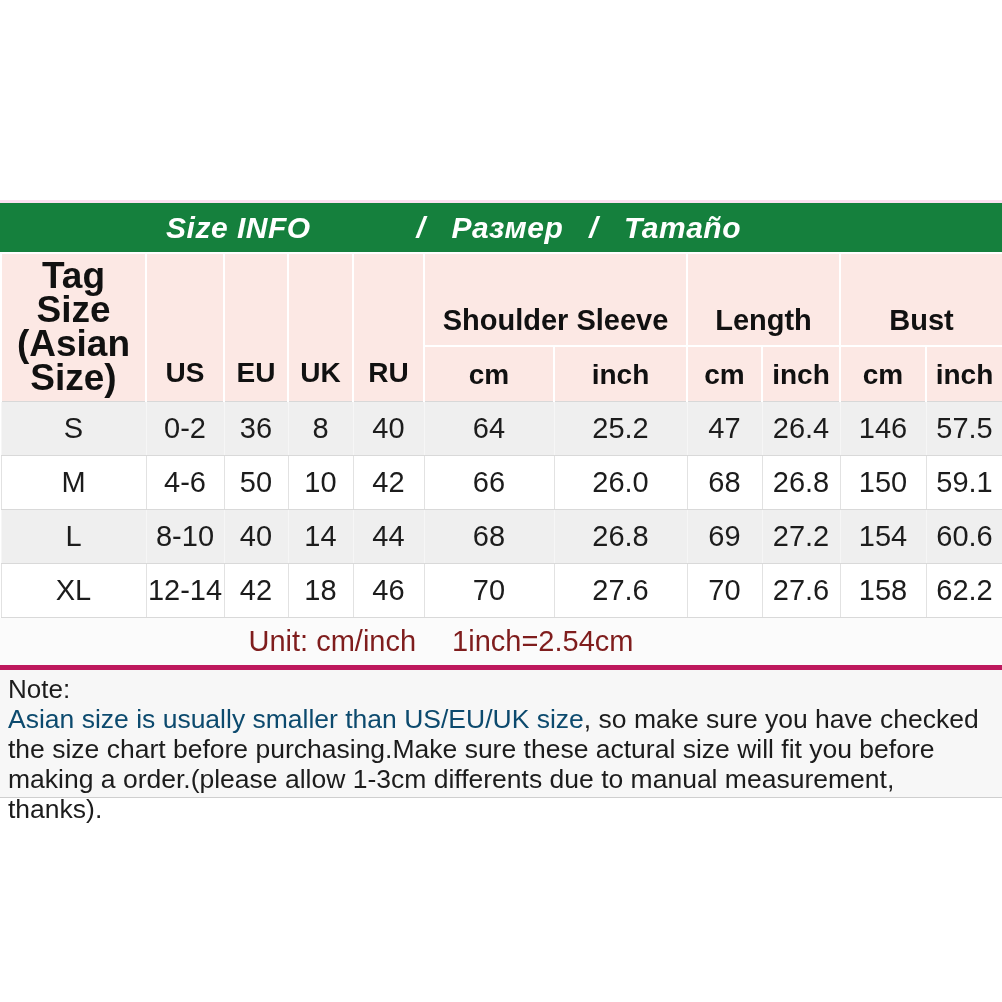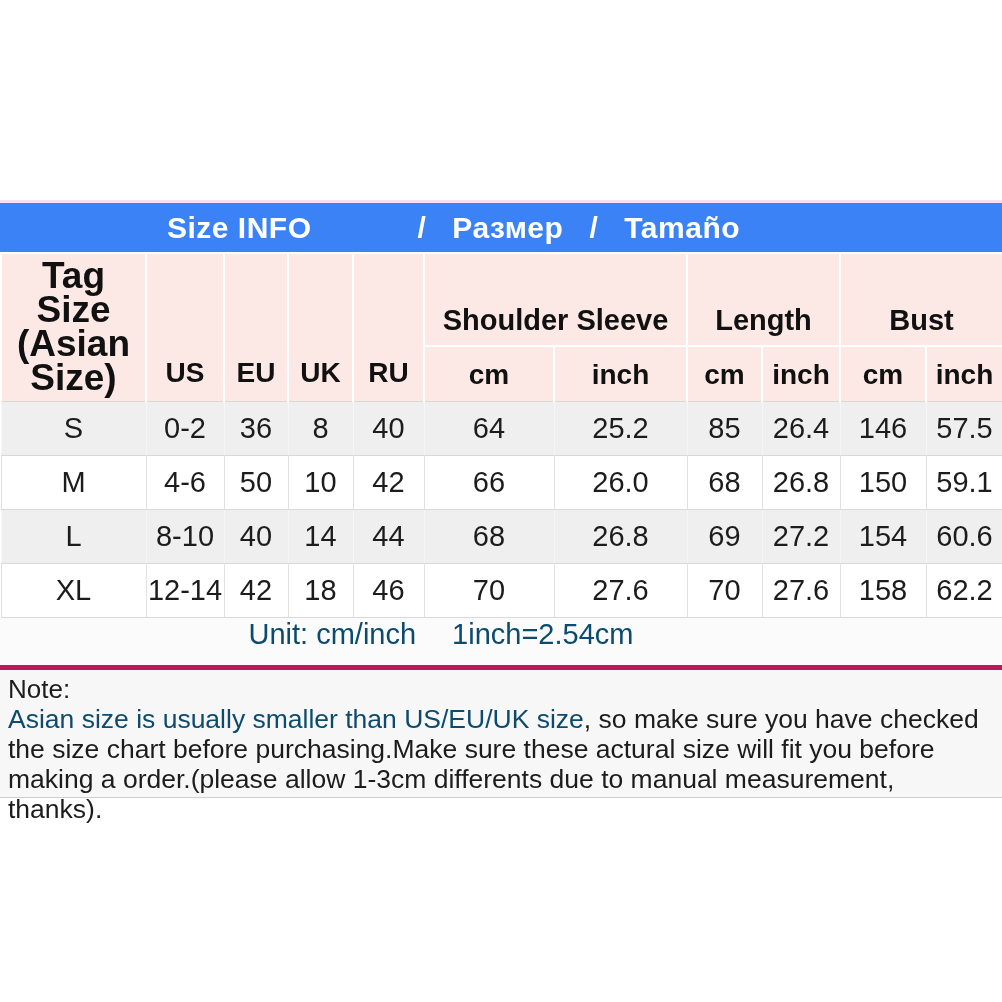--- a/index.html
+++ b/index.html
@@ -10,25 +10,26 @@
     font-family: "Liberation Sans", "DejaVu Sans", sans-serif;
     color: #1c1c1c;
     overflow: hidden;
   }
   .page { position: relative; width: 1002px; height: 1002px; background: #fff; }
 
   
   .banner {
     margin-top: 200px;
     height: 52px;
-    background: #3b82f6;
+    background: #15803d;
     border-top: 3px solid #fbdff0;
     display: flex;
     align-items: center;
     justify-content: center;
+    font-style: italic;
   }
   .banner-inner {
     display: flex;
     align-items: baseline;
     gap: 26px;
     padding-right: 95px;
     color: #ffffff;
     font-size: 30px;
     font-weight: bold;
     letter-spacing: 0.5px;
@@ -73,25 +74,25 @@
     border-bottom: 1px solid #d9d9d9;
     vertical-align: middle;
   }
   tr.stripe td { background: #efefef; border-left-color: #f6f6f6; border-right-color: #f6f6f6; }
 
   
   .unit-strip {
     height: 47px;
     background: #fbfbfb;
     display: flex;
-    align-items: flex-start;
+    align-items: center;
     justify-content: center;
     gap: 36px;
     padding-right: 120px;
-    color: #0c4a6e;
+    color: #7f1d1d;
     font-size: 29px;
   }
 
   
   .note-section {
     background: #f7f7f7;
     border-top: 5px solid #be185d;
     border-bottom: 1px solid #cfcfcf;
     padding: 4px 8px 9px 8px;
     height: 133px;
@@ -153,21 +154,21 @@
     </thead>
     <tbody>
       <tr class="stripe">
         <td>S</td>
         <td>0-2</td>
         <td>36</td>
         <td>8</td>
         <td>40</td>
         <td>64</td>
         <td>25.2</td>
-        <td>85</td>
+        <td>47</td>
         <td>26.4</td>
         <td>146</td>
         <td>57.5</td>
       </tr>
       <tr>
         <td>M</td>
         <td>4-6</td>
         <td>50</td>
         <td>10</td>
         <td>42</td>

